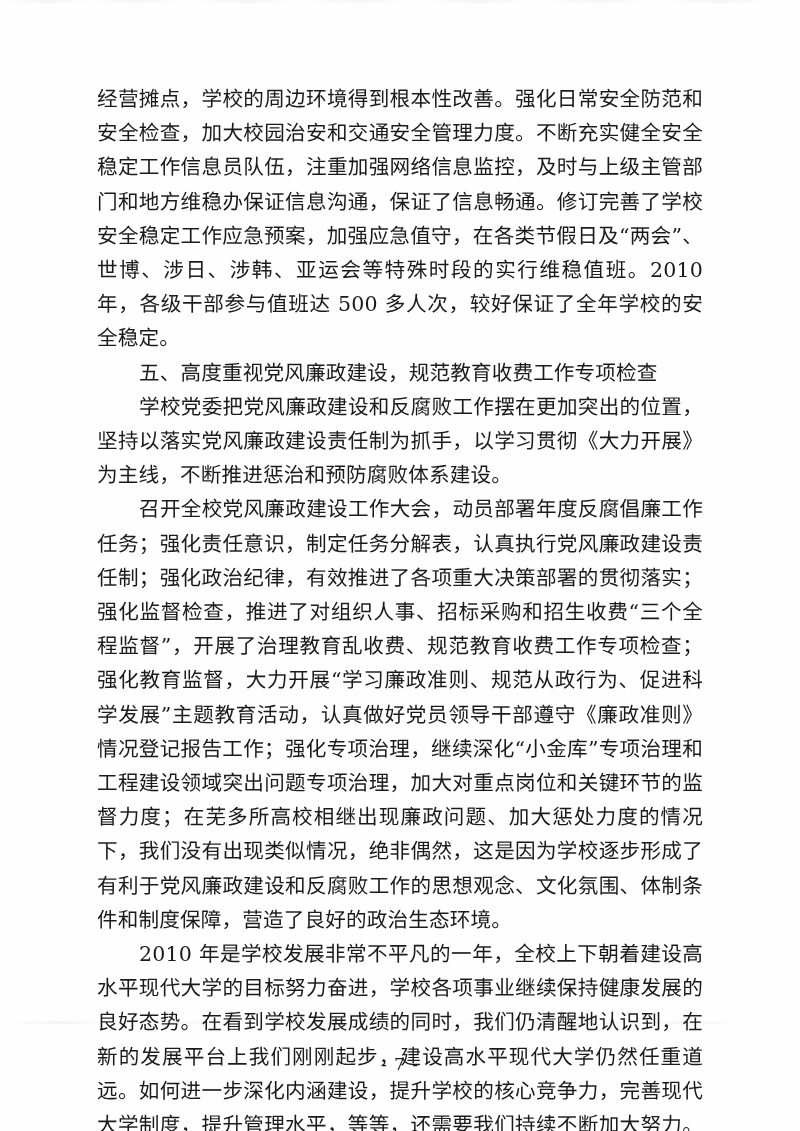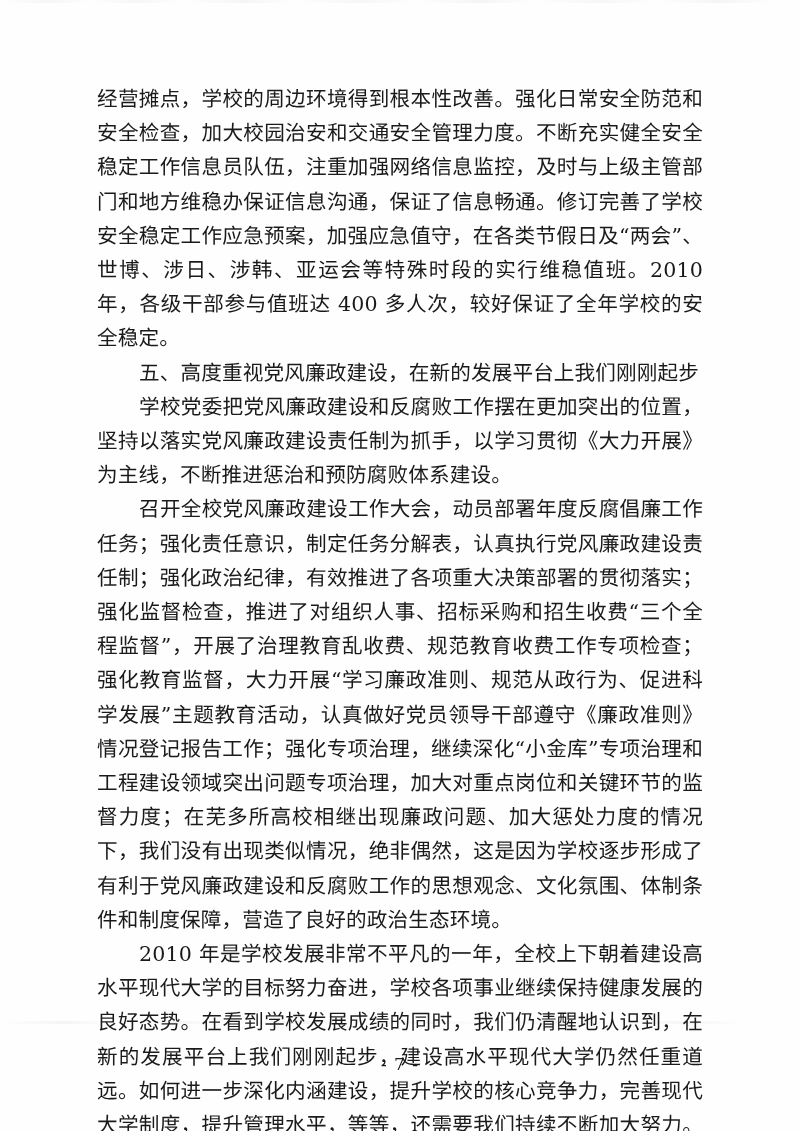--- a/index.html
+++ b/index.html
@@ -80,22 +80,22 @@
   }
 </style>
 </head>
 <body>
 
 <div class="page">
 
   <div class="scan-edge-top"></div>
 
   <div class="text-body">
-    <p class="para">经营摊点，学校的周边环境得到根本性改善。强化日常安全防范和安全检查，加大校园治安和交通安全管理力度。不断充实健全安全稳定工作信息员队伍，注重加强网络信息监控，及时与上级主管部门和地方维稳办保证信息沟通，保证了信息畅通。修订完善了学校安全稳定工作应急预案，加强应急值守，在各类节假日及“两会”、世博、涉日、涉韩、亚运会等特殊时段的实行维稳值班。2010 年，各级干部参与值班达 400 多人次，较好保证了全年学校的安全稳定。</p>
-    <p class="para indent">五、高度重视党风廉政建设，在新的发展平台上我们刚刚起步</p>
+    <p class="para">经营摊点，学校的周边环境得到根本性改善。强化日常安全防范和安全检查，加大校园治安和交通安全管理力度。不断充实健全安全稳定工作信息员队伍，注重加强网络信息监控，及时与上级主管部门和地方维稳办保证信息沟通，保证了信息畅通。修订完善了学校安全稳定工作应急预案，加强应急值守，在各类节假日及“两会”、世博、涉日、涉韩、亚运会等特殊时段的实行维稳值班。2010 年，各级干部参与值班达 500 多人次，较好保证了全年学校的安全稳定。</p>
+    <p class="para indent">五、高度重视党风廉政建设，规范教育收费工作专项检查</p>
     <p class="para indent">学校党委把党风廉政建设和反腐败工作摆在更加突出的位置，坚持以落实党风廉政建设责任制为抓手，以学习贯彻《大力开展》为主线，不断推进惩治和预防腐败体系建设。</p>
     <p class="para indent">召开全校党风廉政建设工作大会，动员部署年度反腐倡廉工作任务；强化责任意识，制定任务分解表，认真执行党风廉政建设责任制；强化政治纪律，有效推进了各项重大决策部署的贯彻落实；强化监督检查，推进了对组织人事、招标采购和招生收费“三个全程监督”，开展了治理教育乱收费、规范教育收费工作专项检查；强化教育监督，大力开展“学习廉政准则、规范从政行为、促进科学发展”主题教育活动，认真做好党员领导干部遵守《廉政准则》情况登记报告工作；强化专项治理，继续深化“小金库”专项治理和工程建设领域突出问题专项治理，加大对重点岗位和关键环节的监督力度；在芜多所高校相继出现廉政问题、加大惩处力度的情况下，我们没有出现类似情况，绝非偶然，这是因为学校逐步形成了有利于党风廉政建设和反腐败工作的思想观念、文化氛围、体制条件和制度保障，营造了良好的政治生态环境。</p>
     <p class="para indent">2010 年是学校发展非常不平凡的一年，全校上下朝着建设高水平现代大学的目标努力奋进，学校各项事业继续保持健康发展的良好态势。在看到学校发展成绩的同时，我们仍清醒地认识到，在新的发展平台上我们刚刚起步，建设高水平现代大学仍然任重道远。如何进一步深化内涵建设，提升学校的核心竞争力，完善现代大学制度，提升管理水平，等等，还需要我们持续不断加大努力。作为党委班子的班长，自己也还要不断加强学</p>
   </div>
 
   <div class="scan-edge-bottom"></div>
 
   <div class="footer">- 7 -</div>
 
 </div>

